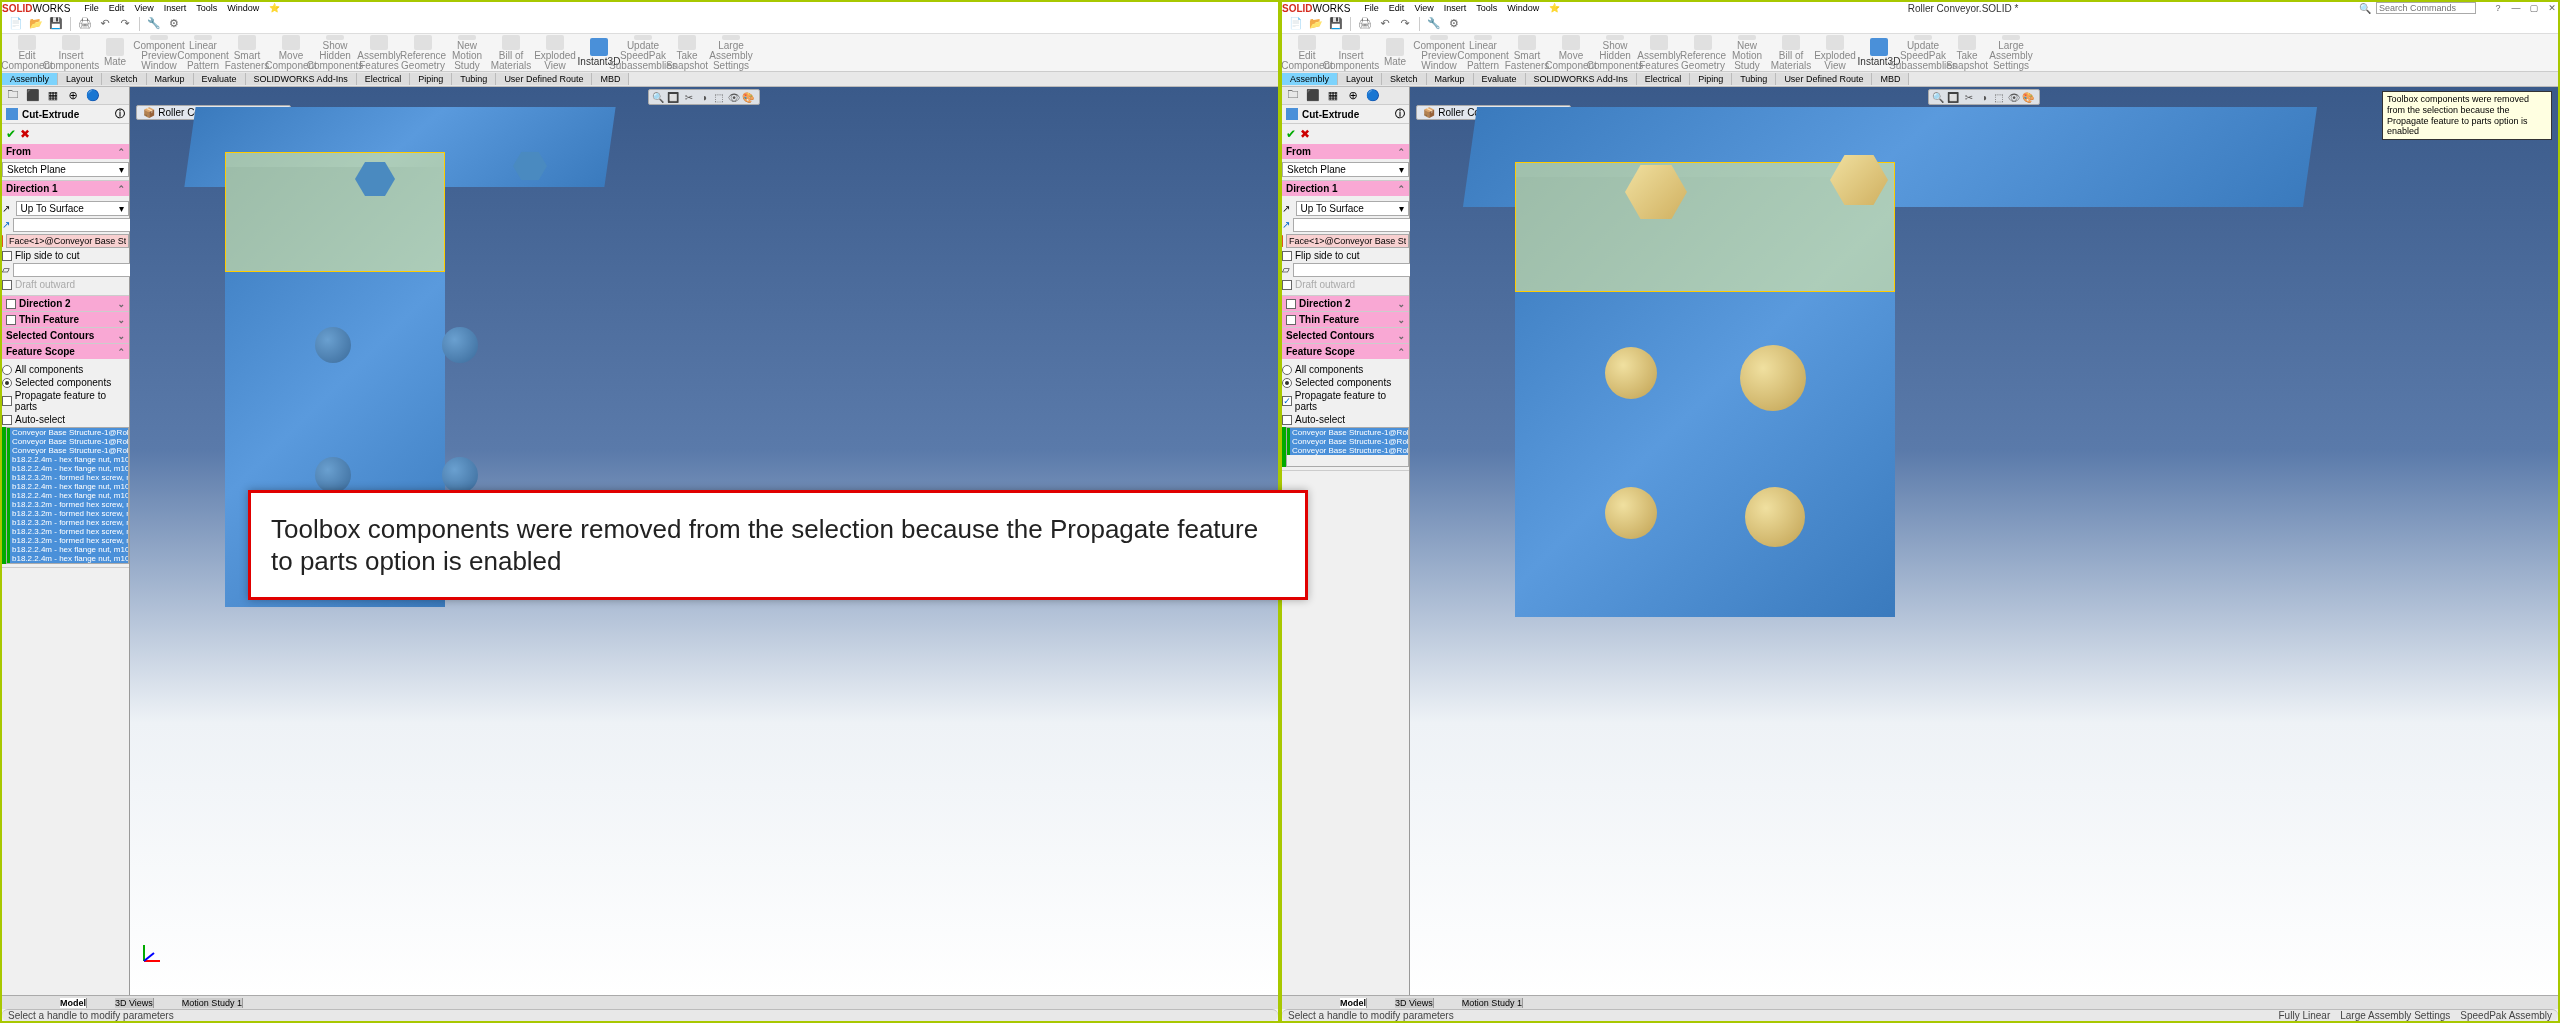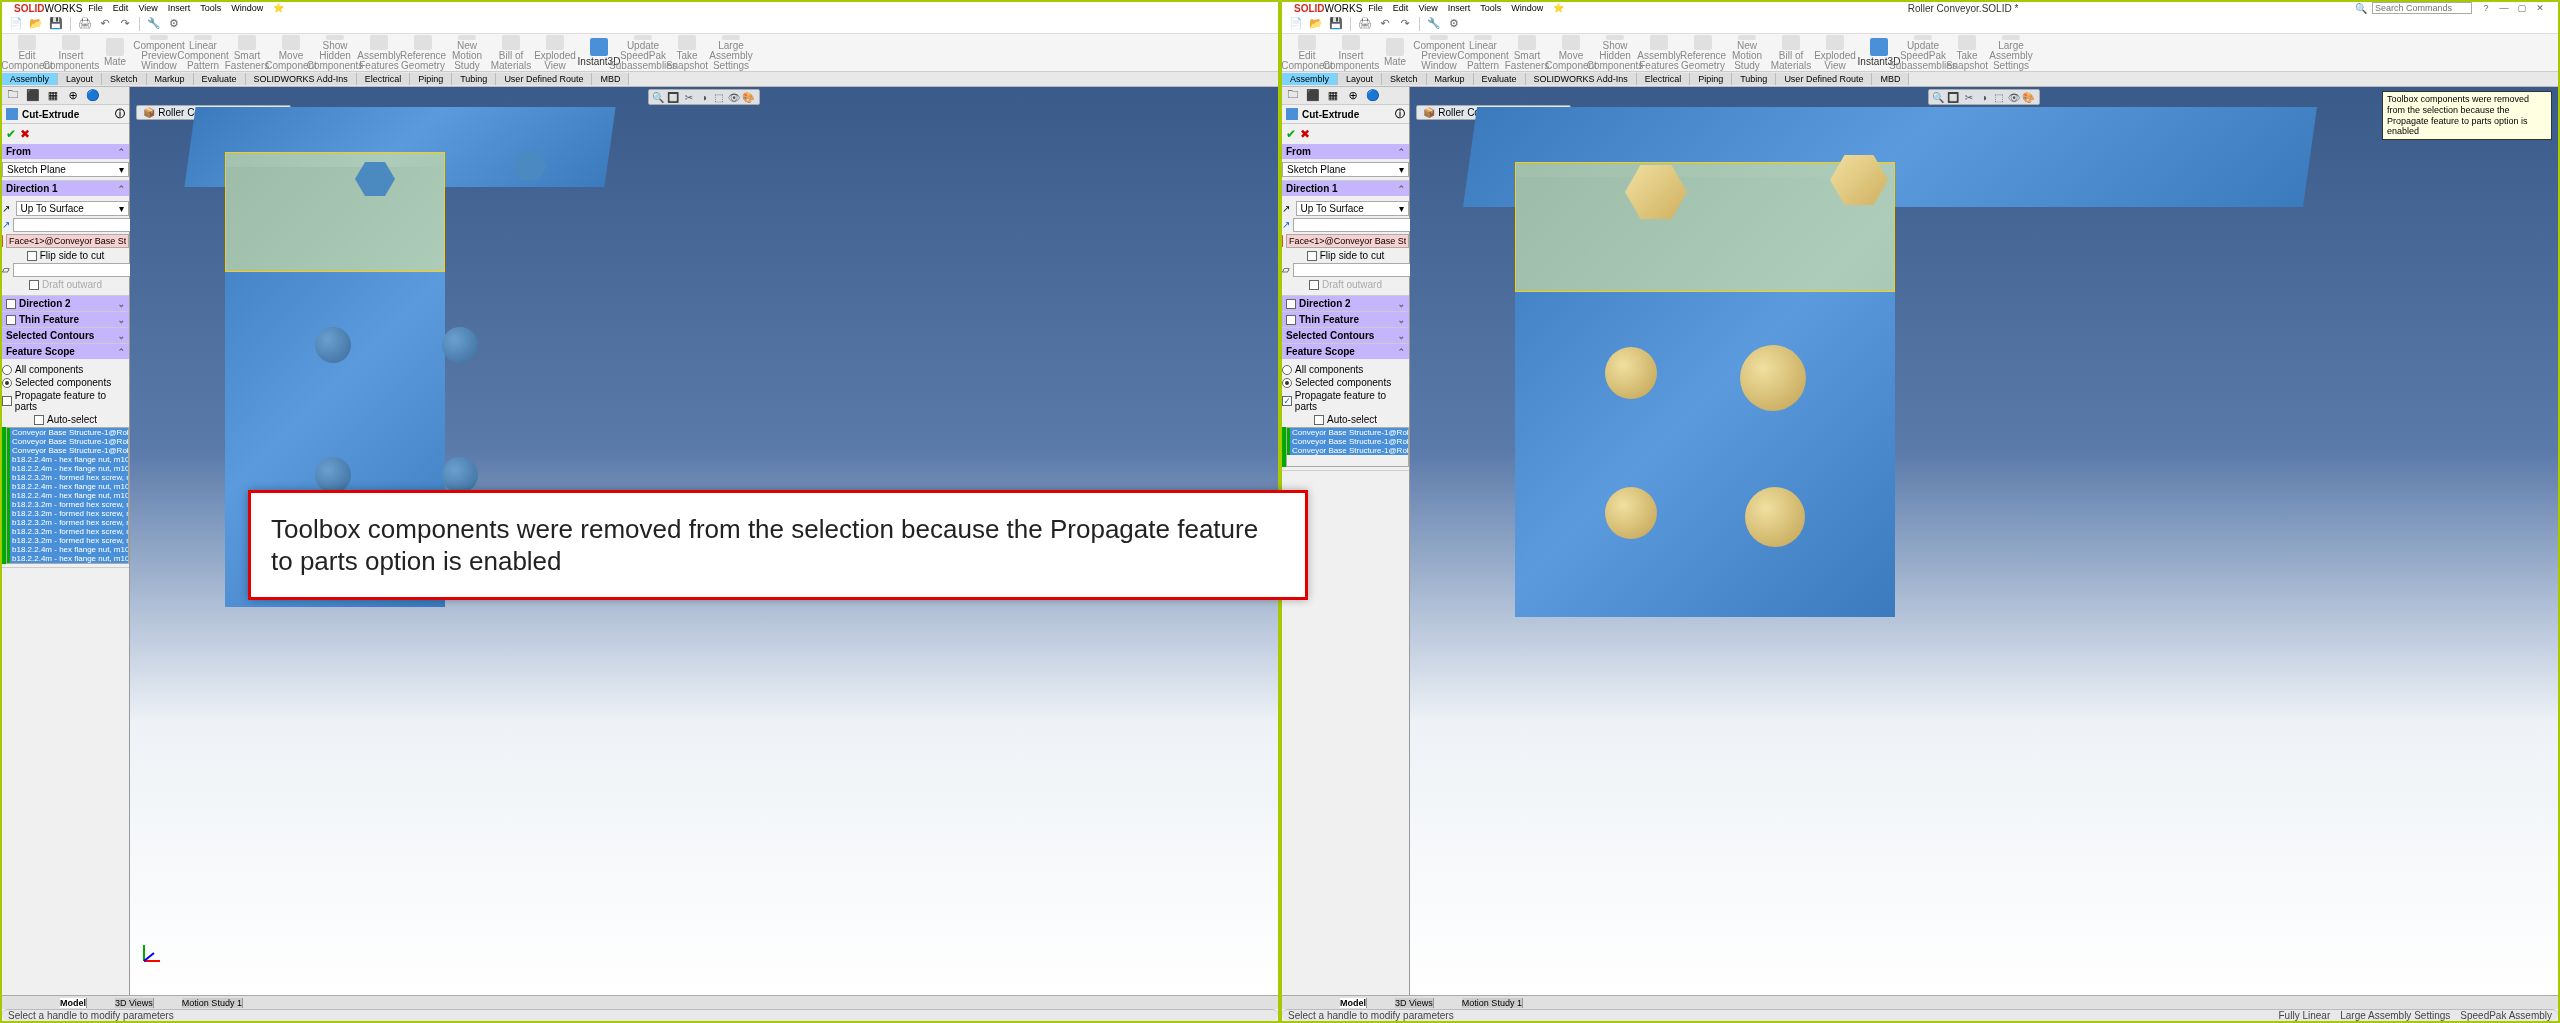--- a/index.html
+++ b/index.html
@@ -1,18 +1,18 @@
 <!DOCTYPE html>
 <html><head>
 <meta charset="utf-8">
 <style>
 * { margin: 0; padding: 0; box-sizing: border-box; font-family: "Segoe UI", Tahoma, sans-serif; font-size: 10px; }
 body { width: 2560px; height: 1023px; background: #a8c800; display: flex; overflow: hidden; }
 .app-instance { flex: 1; background: #f0f0f0; display: flex; flex-direction: column; border: 2px solid #a8c800; position: relative; }
-.title-bar { height: 12px; background: #fff; display: flex; align-items: center; padding: 0 12px; }
+.title-bar { height: 12px; background: #fff; display: flex; align-items: center; padding: 0 0; gap: 8px; }
 .logo { color: #d52b1e; font-weight: bold; font-size: 9px; }
 .logo-part2 { color: #000; font-weight: normal; }
 .menu-bar { display: flex; gap: 10px; padding: 0 6px; }
 .menu-item { font-size: 9px; cursor: pointer; }
 .quick-toolbar { height: 20px; background: #fff; display: flex; align-items: center; padding: 2px 6px; gap: 4px; border-bottom: 1px solid #ddd; }
 .qt-icon { width: 16px; height: 16px; display: inline-flex; align-items: center; justify-content: center; font-size: 11px; color: #666; }
 .qt-sep { width: 1px; height: 14px; background: #ccc; margin: 0 2px; }
 .doc-title { margin-left: auto; font-size: 10px; color: #333; }
 .ribbon { height: 38px; background: #f5f5f5; display: flex; align-items: center; padding: 0 4px; gap: 2px; border-bottom: 1px solid #ccc; }
 .ribbon-btn { width: 42px; height: 36px; display: flex; flex-direction: column; align-items: center; justify-content: center; font-size: 7px; color: #888; text-align: center; line-height: 1; gap: 1px; }
@@ -25,28 +25,28 @@
 .main-area { flex: 1; display: flex; overflow: hidden; position: relative; }
 .side-panel { width: 128px; background: #f0f0f0; display: flex; flex-direction: column; border-right: 1px solid #999; }
 .panel-tabs { height: 18px; display: flex; align-items: center; gap: 6px; padding: 0 4px; border-bottom: 1px solid #ccc; background: #e8e8e8; }
 .panel-tab-icon { width: 14px; height: 14px; display: inline-flex; align-items: center; justify-content: center; font-size: 11px; }
 .feature-header { display: flex; align-items: center; gap: 4px; padding: 2px 4px; font-size: 9px; font-weight: bold; border-bottom: 1px solid #ccc; }
 .feature-icon { width: 12px; height: 12px; background: #4a90d9; }
 .ok-cancel { display: flex; gap: 4px; padding: 3px 4px; }
 .ok-btn { color: #0a0; font-size: 12px; cursor: pointer; }
 .cancel-btn { color: #c00; font-size: 12px; cursor: pointer; }
 .section { border-bottom: 1px solid #ccc; }
-.section-header { padding: 2px 4px; font-size: 9px; font-weight: bold; background: #c4b5fd; display: flex; justify-content: space-between; align-items: center; }
+.section-header { padding: 2px 4px; font-size: 9px; font-weight: bold; background: #f9a8d4; display: flex; justify-content: space-between; align-items: center; }
 .section-body { padding: 3px 0; }
 .dropdown { width: 100%; height: 15px; background: #fff; border: 1px solid #aaa; font-size: 9px; padding: 0 4px; display: flex; align-items: center; justify-content: space-between; }
 .input-row { display: flex; align-items: center; gap: 3px; margin: 2px 0; }
 .input-icon { width: 12px; height: 12px; display: inline-block; }
 .text-input { flex: 1; height: 14px; border: 1px solid #aaa; font-size: 9px; padding: 0 2px; }
 .pink-input { background: #f8d0d0; }
-.checkbox-row { display: flex; align-items: center; gap: 3px; margin: 2px 0; font-size: 9px; justify-content: center; }
+.checkbox-row { display: flex; align-items: center; gap: 3px; margin: 2px 0; font-size: 9px; }
 .checkbox { width: 10px; height: 10px; border: 1px solid #666; background: #fff; }
 .checkbox.checked::after { content: "✓"; color: #0066cc; font-size: 9px; display: block; line-height: 8px; text-align: center; }
 .radio-row { display: flex; align-items: center; gap: 3px; margin: 2px 0; font-size: 9px; }
 .radio { width: 10px; height: 10px; border: 1px solid #666; border-radius: 50%; background: #fff; position: relative; }
 .radio.checked::after { content: ""; position: absolute; left: 2px; top: 2px; width: 4px; height: 4px; background: #333; border-radius: 50%; }
 .selection-list { border: 1px solid #aaa; max-height: 140px; overflow: hidden; }
 .selection-item { background: #4a90d9; color: #fff; font-size: 8px; padding: 0 2px; white-space: nowrap; overflow: hidden; border-left: 3px solid #0a0; }
 .graphics { flex: 1; position: relative; background: linear-gradient(to bottom, #3a5a8a 0%, #5a7aaa 40%, #eef2f6 70%, #fff 100%); overflow: hidden; }
 .graphics-toolbar { position: absolute; top: 2px; left: 50%; transform: translateX(-50%); height: 16px; background: rgba(240,240,240,.9); border: 1px solid #aaa; border-radius: 2px; display: flex; gap: 3px; padding: 0 4px; align-items: center; }
 .gt-icon { width: 12px; height: 12px; font-size: 10px; color: #555; display: inline-flex; align-items: center; justify-content: center; }

